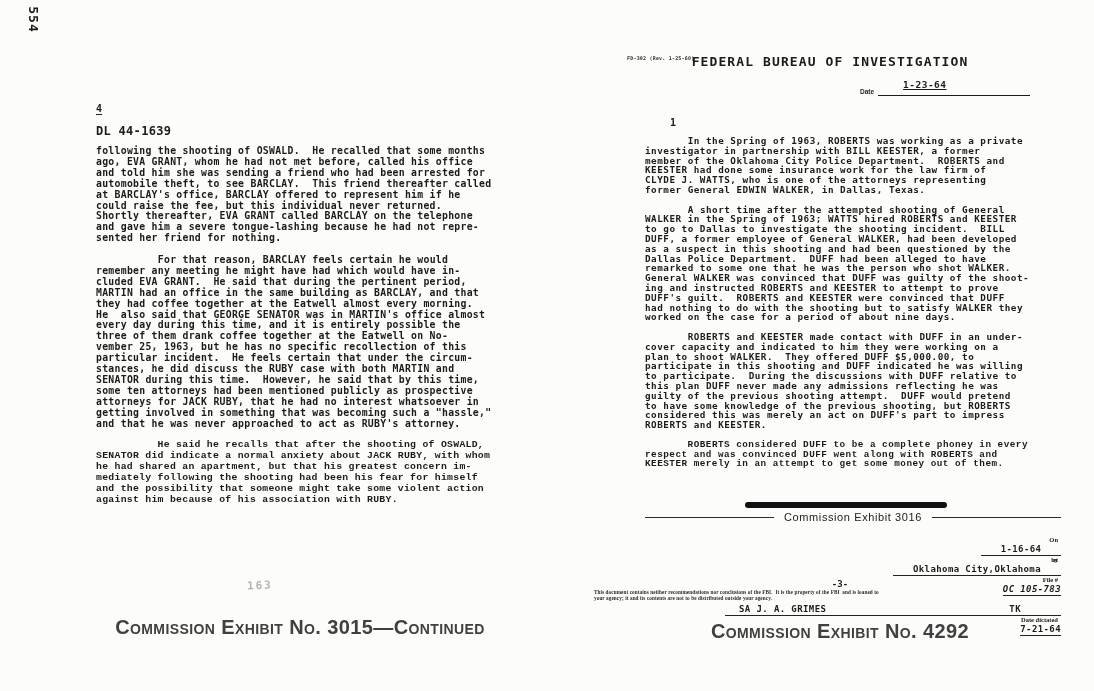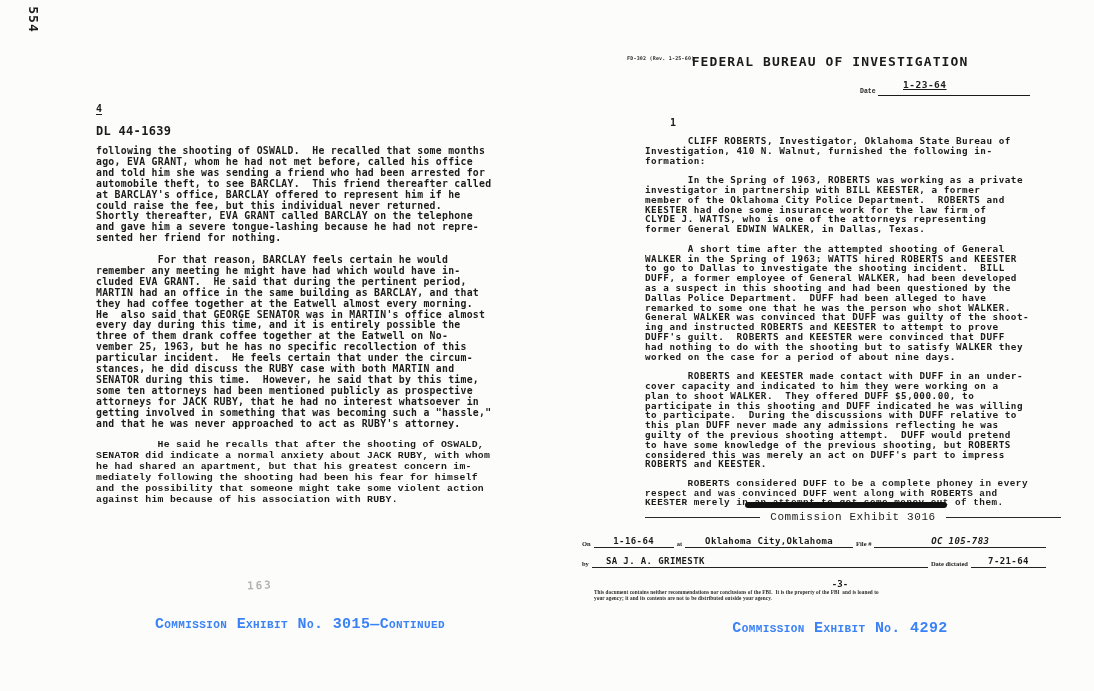--- a/index.html
+++ b/index.html
@@ -2,61 +2,61 @@
 <html><head>
 <meta charset="utf-8">
 <style>
   html,body{margin:0;padding:0;}
   body{
     width:1094px;height:691px;position:relative;background:#fcfcfa;
     font-family:"DejaVu Sans Mono", monospace;color:#161616;overflow:hidden;
   }
   .abs{position:absolute;}
   .type{font-family:"DejaVu Sans Mono", monospace;font-weight:700;color:#1b1b1b;}
-  .serif{font-family:Liberation Mono, monospace;color:#1f1f1f;}
+  .serif{font-family:Liberation Sans, sans-serif;color:#1f1f1f;}
 
   
   .rot-num{left:20px;top:12px;font-size:13px;transform:rotate(90deg);transform-origin:center;letter-spacing:1px;}
   .l-head{left:96px;top:103px;font-size:10px;border-bottom:1px solid #1b1b1b;padding-bottom:0px;}
   .l-file{left:96px;top:124px;font-size:12px;letter-spacing:0.3px;}
   .l-body{left:96px;top:146px;width:400px;font-size:9.8px;line-height:10.9px;letter-spacing:0.28px;}
   .para{white-space:pre-wrap;margin:0 0 10.9px 0;}
   .para:last-child{margin-bottom:0;font-family:Liberation Mono, monospace;}
   .faint-mark{left:247px;top:579px;font-size:11px;color:rgba(70,70,70,0.4);letter-spacing:2px;transform:rotate(-2deg);}
-  .caption{font-variant:small-caps;font-weight:600;font-size:15px;letter-spacing:0.4px;text-align:center;color:#3b82f6;}
+  .caption{font-variant:small-caps;font-weight:600;font-size:20px;letter-spacing:0.4px;text-align:center;color:#404040;}
   .caption-left{left:95px;top:616px;width:410px;}
   .caption-right{left:635px;top:620px;width:410px;}
 
   
   .form-no{left:627px;top:55px;font-size:5px;letter-spacing:0.2px;color:#2e2e2e;}
   .agency{left:690px;top:54px;width:280px;text-align:center;font-size:13px;letter-spacing:1.1px;}
   .date-label{left:860px;top:88px;font-size:6.5px;font-weight:700;}
   .date-value{left:903px;top:79px;font-size:9.5px;letter-spacing:0.5px;text-decoration:underline;}
   .date-line{left:878px;top:95px;width:152px;border-bottom:1.5px solid #1b1b1b;height:0;}
   .page-marker{left:670px;top:117px;font-size:10px;}
 
   .r-body{left:645px;top:136px;width:422px;font-size:9.3px;line-height:9.8px;letter-spacing:0.5px;}
   .r-body .para{margin:0 0 9.8px 0;}
 
   .redact-bar{left:745px;top:502px;width:202px;height:6px;background:#101010;border-radius:3px;}
   .stamp-row{left:645px;top:511px;width:416px;display:flex;align-items:center;gap:10px;}
   .stamp-rule{flex:1;border-top:1.2px solid #2a2a2a;height:0;}
   .stamp-text{font-size:11px;letter-spacing:0.6px;white-space:nowrap;color:#222;}
 
   
-  .f-row{left:582px;width:464px;display:flex;align-items:flex-end;}
+  .f-row{left:597px;width:464px;display:flex;align-items:flex-end;flex-direction:column;}
   .f-row1{top:536px;}
   .f-row2{top:556px;}
   .f-label{font-family:"Liberation Serif", serif;font-size:6.5px;font-weight:700;color:#222;padding:0 3px 0 0;line-height:8px;}
   .f-label.after{padding:0 3px;}
   .u-val{border-bottom:1.2px solid #222;text-align:center;font-size:9px;letter-spacing:0.4px;padding-bottom:1px;line-height:10px;}
   .u-onval{width:80px;}
   .u-atval{width:168px;}
   .u-fileval{flex:1;font-style:italic;}
-  .u-byval{width:282px;display:flex;padding:0 40px 1px 14px;text-align:left;}
+  .u-byval{width:282px;display:flex;justify-content:space-between;padding:0 40px 1px 14px;text-align:left;margin-top:40px;}
   .u-dictval{flex:1;}
   .page-3{left:640px;top:579px;width:400px;text-align:center;font-size:9px;}
   .fine-print{left:594px;top:589px;width:470px;font-family:"Liberation Serif", serif;
     font-size:5.2px;line-height:6.1px;font-weight:700;color:#2b2b2b;white-space:pre-wrap;letter-spacing:0.1px;}
 </style>
 </head>
 <body>
 
 <div class="abs type rot-num">554</div>
 
@@ -104,23 +104,20 @@
 <div class="abs type form-no">FD-302 (Rev. 1-25-60)</div>
 <div class="abs type agency">FEDERAL BUREAU OF INVESTIGATION</div>
 
 <div class="abs serif date-label">Date</div>
 <div class="abs type date-value">1-23-64</div>
 <div class="abs date-line"></div>
 
 <div class="abs type page-marker">1</div>
 
 <div class="abs type r-body">
-  <p class="para">       CLIFF ROBERTS, Investigator, Oklahoma State Bureau of
-Investigation, 410 N. Walnut, furnished the following in-
-formation:</p>
   <p class="para">       In the Spring of 1963, ROBERTS was working as a private
 investigator in partnership with BILL KEESTER, a former
 member of the Oklahoma City Police Department.  ROBERTS and
 KEESTER had done some insurance work for the law firm of
 CLYDE J. WATTS, who is one of the attorneys representing
 former General EDWIN WALKER, in Dallas, Texas.</p>
   <p class="para">       A short time after the attempted shooting of General
 WALKER in the Spring of 1963; WATTS hired ROBERTS and KEESTER
 to go to Dallas to investigate the shooting incident.  BILL
 DUFF, a former employee of General WALKER, had been developed

